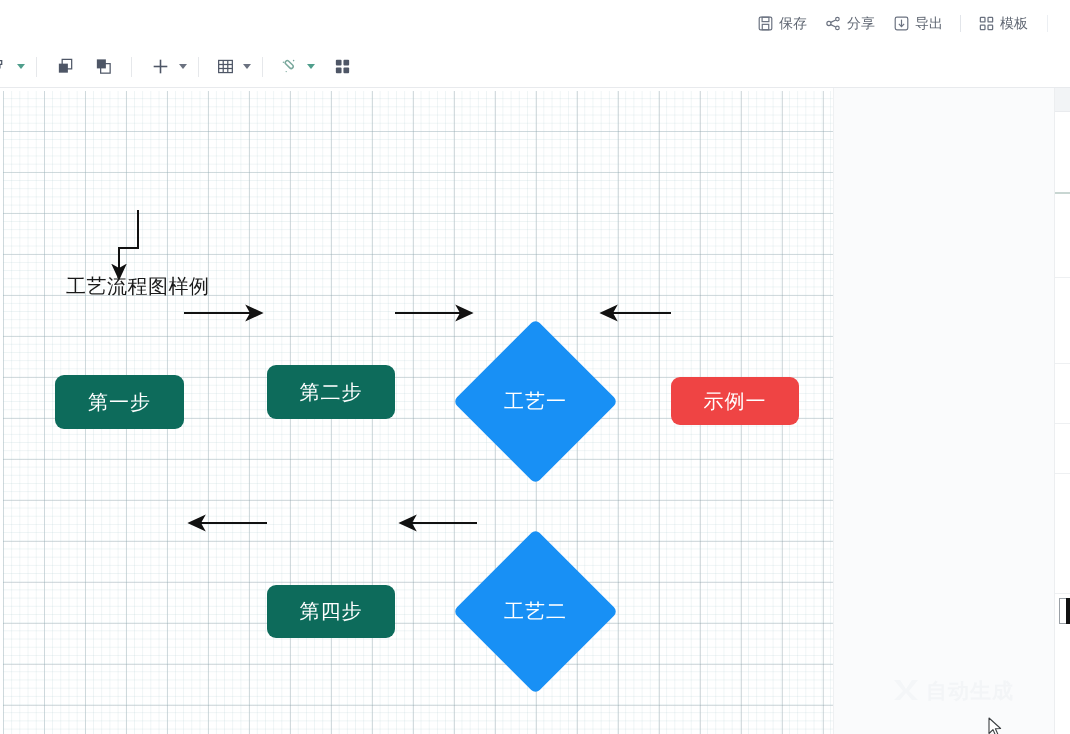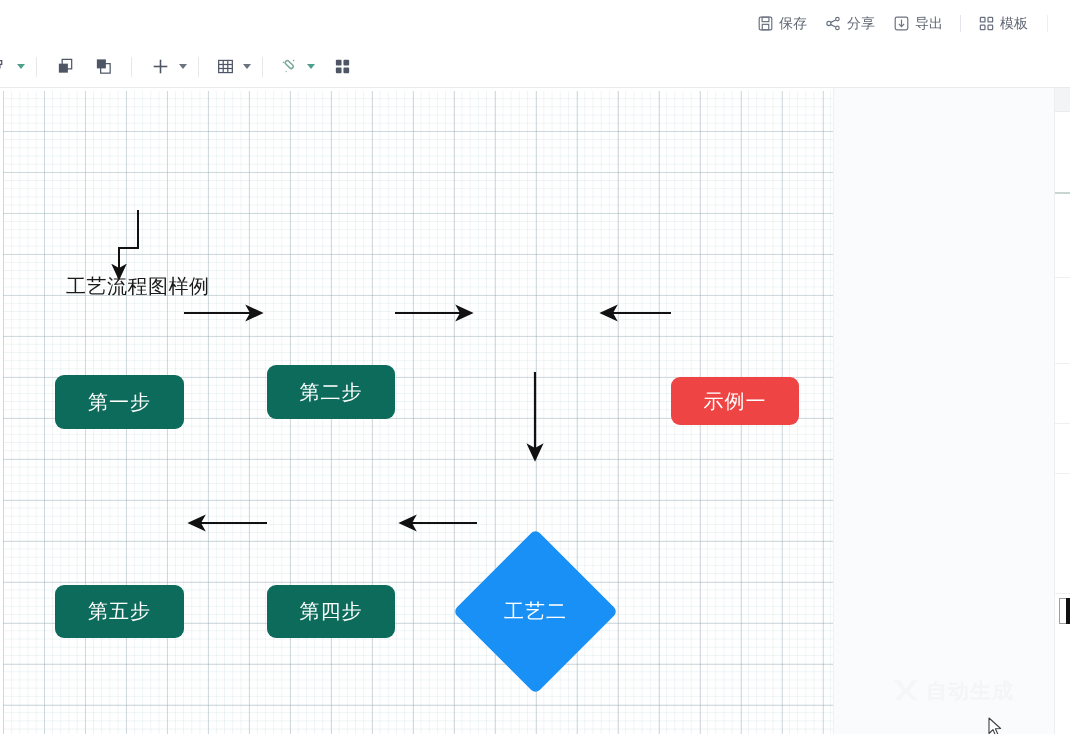--- a/index.html
+++ b/index.html
@@ -333,37 +333,38 @@
     <div class="title-label">工艺流程图样例</div>
 
     <div class="node rect green" style="left:55px; top:287px; width:129px; height:54px;">
       <span>第一步</span>
     </div>
 
     <div class="node rect green" style="left:267px; top:277px; width:128px; height:54px;">
       <span>第二步</span>
     </div>
 
+    <div class="node diamond" style="left:477px; top:255px; width:117px; height:117px;">
+      <span class="dia-shape"></span>
+      <span class="dia-label">工艺一</span>
+    </div>
 
     <div class="node rect blue" style="left:671px; top:289px; width:128px; height:48px;">
       <span>示例一</span>
     </div>
 
     <div class="node diamond" style="left:477px; top:465px; width:117px; height:117px;">
       <span class="dia-shape"></span>
       <span class="dia-label">工艺二</span>
     </div>
 
     <div class="node rect green" style="left:267px; top:497px; width:128px; height:53px;">
       <span>第四步</span>
     </div>
 
-    <div class="node rect green" style="left:55px; top:497px; width:129px; height:53px;">
-      <span>第五步</span>
-    </div>
 
   </div>
 
   <div class="right-blank"></div>
 
   <div class="far-panel">
     <div class="fp-head"></div>
     <div class="fp-row">
         <div class="fp-accent"></div>
       </div>

